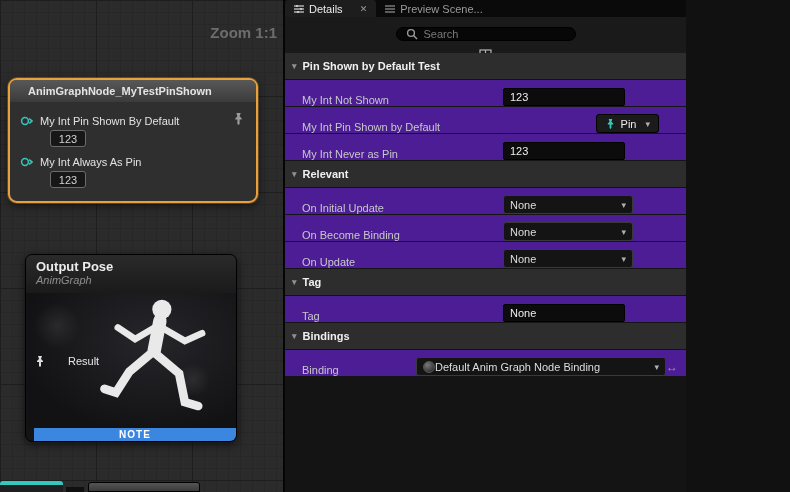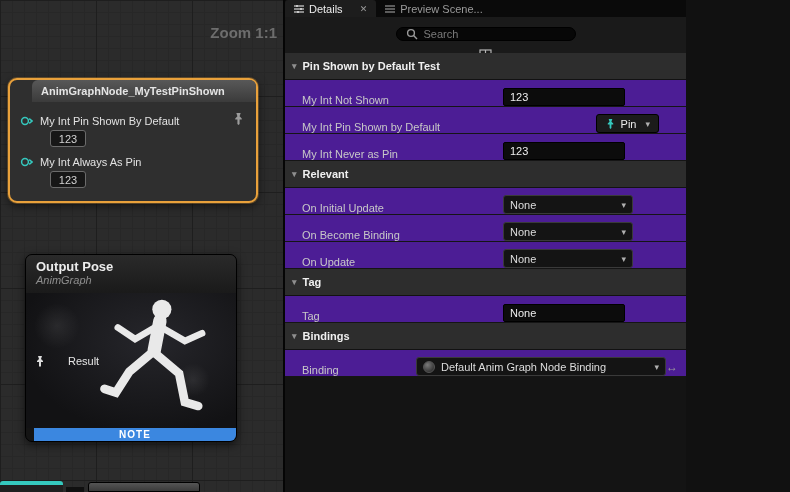--- a/index.html
+++ b/index.html
@@ -19,23 +19,23 @@
     background-size:96px 96px, 96px 96px, 12px 12px, 12px 12px;
   }
   .zoom-label { position:absolute; top:24px; right:8px; color:#6d6d6d;
     font-size:15px; font-weight:bold; }
 
   .test-node {
     position:absolute; left:8px; top:78px; width:250px;
     background:#2f2f2f; border:2px solid var(--accent-orange,#e9a13b);
     border-radius:9px; box-shadow:0 0 0 1px rgba(233,161,59,.3), 0 3px 10px rgba(0,0,0,.55);
   }
-  .gnode-header { height:22px; display:flex; align-items:center; padding:0 9px;
+  .gnode-header { height:22px; display:flex; align-items:center; padding:0 18px;
     background:linear-gradient(#585858,#3b3b3b); border-radius:6px 6px 0 0;
-    color:#e4e4e4; font-size:11px; font-weight:bold; white-space:nowrap; overflow:hidden;margin-left:22px; }
+    color:#e4e4e4; font-size:11px; font-weight:bold; white-space:nowrap; overflow:hidden; }
   .gnode-body { padding:4px 0 13px 0; position:relative; }
   .pinrow { display:flex; align-items:center; gap:7px; padding-left:10px;
     margin-top:9px; color:#e2e2e2; font-size:11px; }
   .pin-icon { display:flex; width:13px; }
   .valbox { margin:3px 0 0 40px; width:36px; height:17px; background:#171717;
     border:1px solid #6b6b6b; border-radius:3px; color:#d2d2d2; font-size:11px;
     display:flex; align-items:center; justify-content:center; }
   .pin-toggle { position:absolute; right:11px; top:32px; width:13px; height:13px;
     display:flex; cursor:pointer; }
 
@@ -99,21 +99,21 @@
   .rlabel { width:212px; padding-left:17px; color:#c8c8c8; font-size:11px;
     white-space:nowrap; overflow:hidden; }
   .rvalue { flex:1; display:flex; align-items:center; padding-left:6px; position:relative; }
   .txt { width:122px; height:18px; background:#0c0c0c; border:1px solid #000;
     border-radius:2px; color:#eee; font-size:11px; padding:0 6px;
     font-family:"Liberation Sans",sans-serif; outline:none; }
   .dd { width:130px; height:19px; background:#141414; border:1px solid #3a3a3a;
     border-radius:3px; display:flex; align-items:center; padding:0 6px;
     color:#ddd; font-size:11px; cursor:pointer; }
   .dd .ddchev { margin-left:auto; color:#b0b0b0; font-size:9px; }
-  .dd.wide { width:250px; gap:6px; }
+  .dd.wide { width:250px; }
   .pinbtn { margin-left:auto; margin-right:27px; height:19px; background:#1b1b1b;
     border:1px solid #000; border-radius:3px; display:flex; align-items:center;
     gap:5px; padding:0 8px; color:#ececec; font-size:11px; cursor:pointer; }
   .sphere { width:12px; height:12px; border-radius:50%;
     background:radial-gradient(circle at 35% 30%, #7a7a7a, #1d1d1d); border:1px solid #555; }
   .reset { margin-left:auto; margin-right:8px; color:#9a9a9a; font-size:12px; cursor:pointer; }
   .filler { flex:1; background:#141414; }
 </style>
 </head>
 <body>

